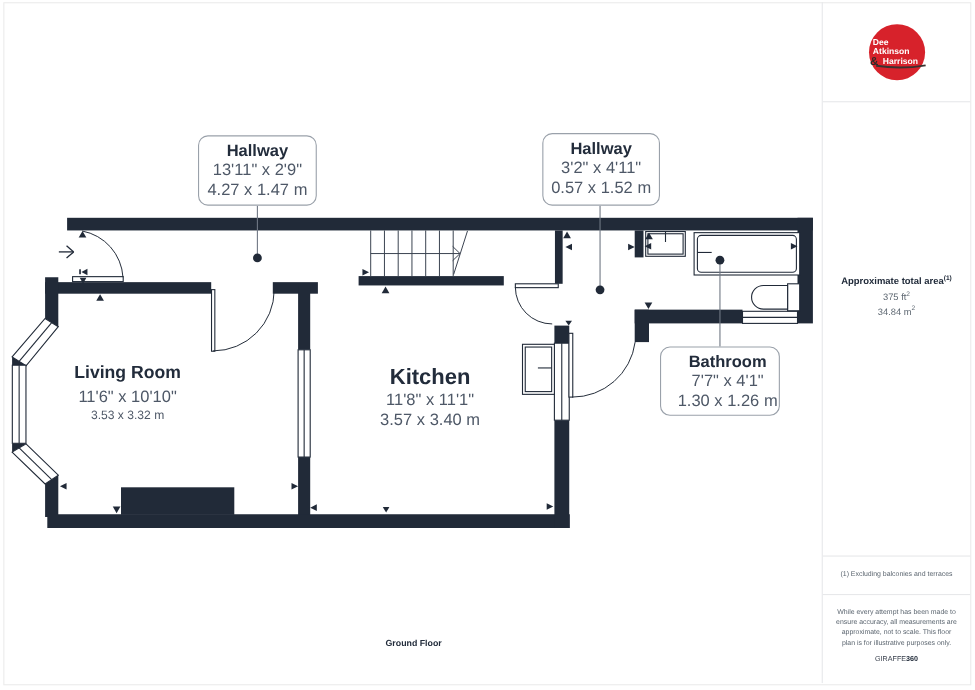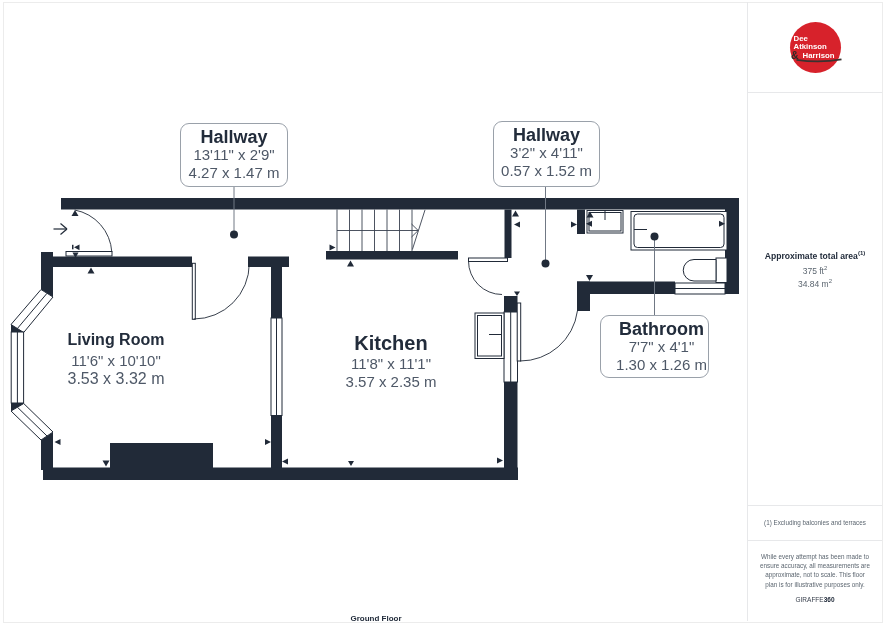--- a/index.html
+++ b/index.html
@@ -2,21 +2,21 @@
 <html><head>
 <meta charset="utf-8">
 <style>
   html,body{margin:0;padding:0;background:#ffffff;width:886px;height:627px;overflow:hidden;}
   body{font-family:"Liberation Sans", sans-serif;position:relative;}
   .abs{position:absolute;}
   .roomlabel{text-align:center;color:#222C3B;}
   .roomlabel .t{font-weight:bold;color:#222C3B;}
   .roomlabel .d{color:#4E5867;}
   .lbox{position:absolute;background:#fff;border:1px solid #9AA1AA;border-radius:9px;text-align:center;box-sizing:border-box;}
-  .lbox .t{font-weight:bold;color:#222C3B;font-size:18px;line-height:17px;margin-top:5px;}
+  .lbox .t{font-weight:bold;color:#222C3B;font-size:15px;line-height:17px;margin-top:5px;}
   .lbox .d{color:#4E5867;font-size:15px;line-height:18px;}
 </style>
 </head>
 <body>
 
 <div class="abs" style="left:3px;top:2px;width:878px;height:619px;border:1px solid #ececec;"></div>
 
 <div class="abs" style="left:747px;top:2px;width:1px;height:619px;background:#e7e8ea;"></div>
 
 <svg class="abs" style="left:0;top:0;" width="886" height="627" viewBox="0 0 886 627">
@@ -181,48 +181,48 @@
   <circle cx="545.5" cy="263.5" r="4" fill="#212A38"></circle>
 
   <line x1="654.5" y1="240" x2="654.5" y2="315" stroke="#707884" stroke-width="1"></line>
 
   <circle cx="654.5" cy="236.5" r="4" fill="#212A38"></circle>
 </svg>
 
 <div class="abs roomlabel" style="left:46px;top:330.5px;width:140px;">
   <div class="t" style="font-size:16px;line-height:18px;">Living Room</div>
   <div class="d" style="font-size:15px;line-height:17.5px;margin-top:3.5px;">11'6" x 10'10"</div>
-  <div class="d" style="font-size:16px;line-height:17.5px;">3.53 x 3.32 m</div>
+  <div class="d" style="font-size:11px;line-height:17.5px;">3.53 x 3.32 m</div>
 </div>
 
 <div class="abs roomlabel" style="left:321px;top:333.5px;width:140px;">
   <div class="t" style="font-size:20px;line-height:18px;text-align:center;">Kitchen</div>
   <div class="d" style="font-size:15px;line-height:17.5px;margin-top:3.5px;">11'8" x 11'1"</div>
-  <div class="d" style="font-size:15px;line-height:17.5px;">3.57 x 2.35 m</div>
+  <div class="d" style="font-size:15px;line-height:17.5px;">3.57 x 3.40 m</div>
 </div>
 
 <div class="lbox" style="left:180px;top:123px;width:108px;height:64px;">
   <div class="t">Hallway</div>
   <div class="d">13'11" x 2'9"</div>
   <div class="d">4.27 x 1.47 m</div>
 </div>
 
 <div class="lbox" style="left:493px;top:121px;width:107px;height:66px;">
   <div class="t">Hallway</div>
   <div class="d">3'2" x 4'11"</div>
   <div class="d">0.57 x 1.52 m</div>
 </div>
 
 <div class="lbox" style="left:600px;top:315px;width:109px;height:63px;padding-left:14px;">
   <div class="t">Bathroom</div>
   <div class="d">7'7" x 4'1"</div>
   <div class="d">1.30 x 1.26 m</div>
 </div>
 
-<div class="abs" style="left:276px;top:614px;width:200px;text-align:center;font-size:8px;font-weight:bold;color:#222C3B;">Ground Floor</div>
+<div class="abs" style="left:276px;top:580px;width:200px;text-align:center;font-size:8px;font-weight:bold;color:#222C3B;">Ground Floor</div>
 
 <svg class="abs" style="left:774px;top:6px;" width="84" height="84" viewBox="0 0 84 84">
   <circle cx="41.5" cy="41.5" r="25.5" fill="#D7222B"></circle>
   <path d="M22.5,53.8 Q45,57.2 67.5,53.4" stroke="#3a3230" stroke-width="1.7" fill="none"></path>
   <text x="19.5" y="35.3" font-size="7.8" font-weight="bold" fill="#ffffff" font-family="Liberation Sans, sans-serif">Dee</text>
   <text x="19.5" y="42.7" font-size="7.8" font-weight="bold" fill="#ffffff" font-family="Liberation Sans, sans-serif">Atkinson</text>
   <text x="17" y="53.3" font-size="10.5" font-weight="bold" fill="#2e2a28" font-family="Liberation Sans, sans-serif">&amp;</text>
   <text x="28.5" y="51.9" font-size="7.8" font-weight="bold" fill="#ffffff" font-family="Liberation Sans, sans-serif">Harrison</text>
 </svg>
 

